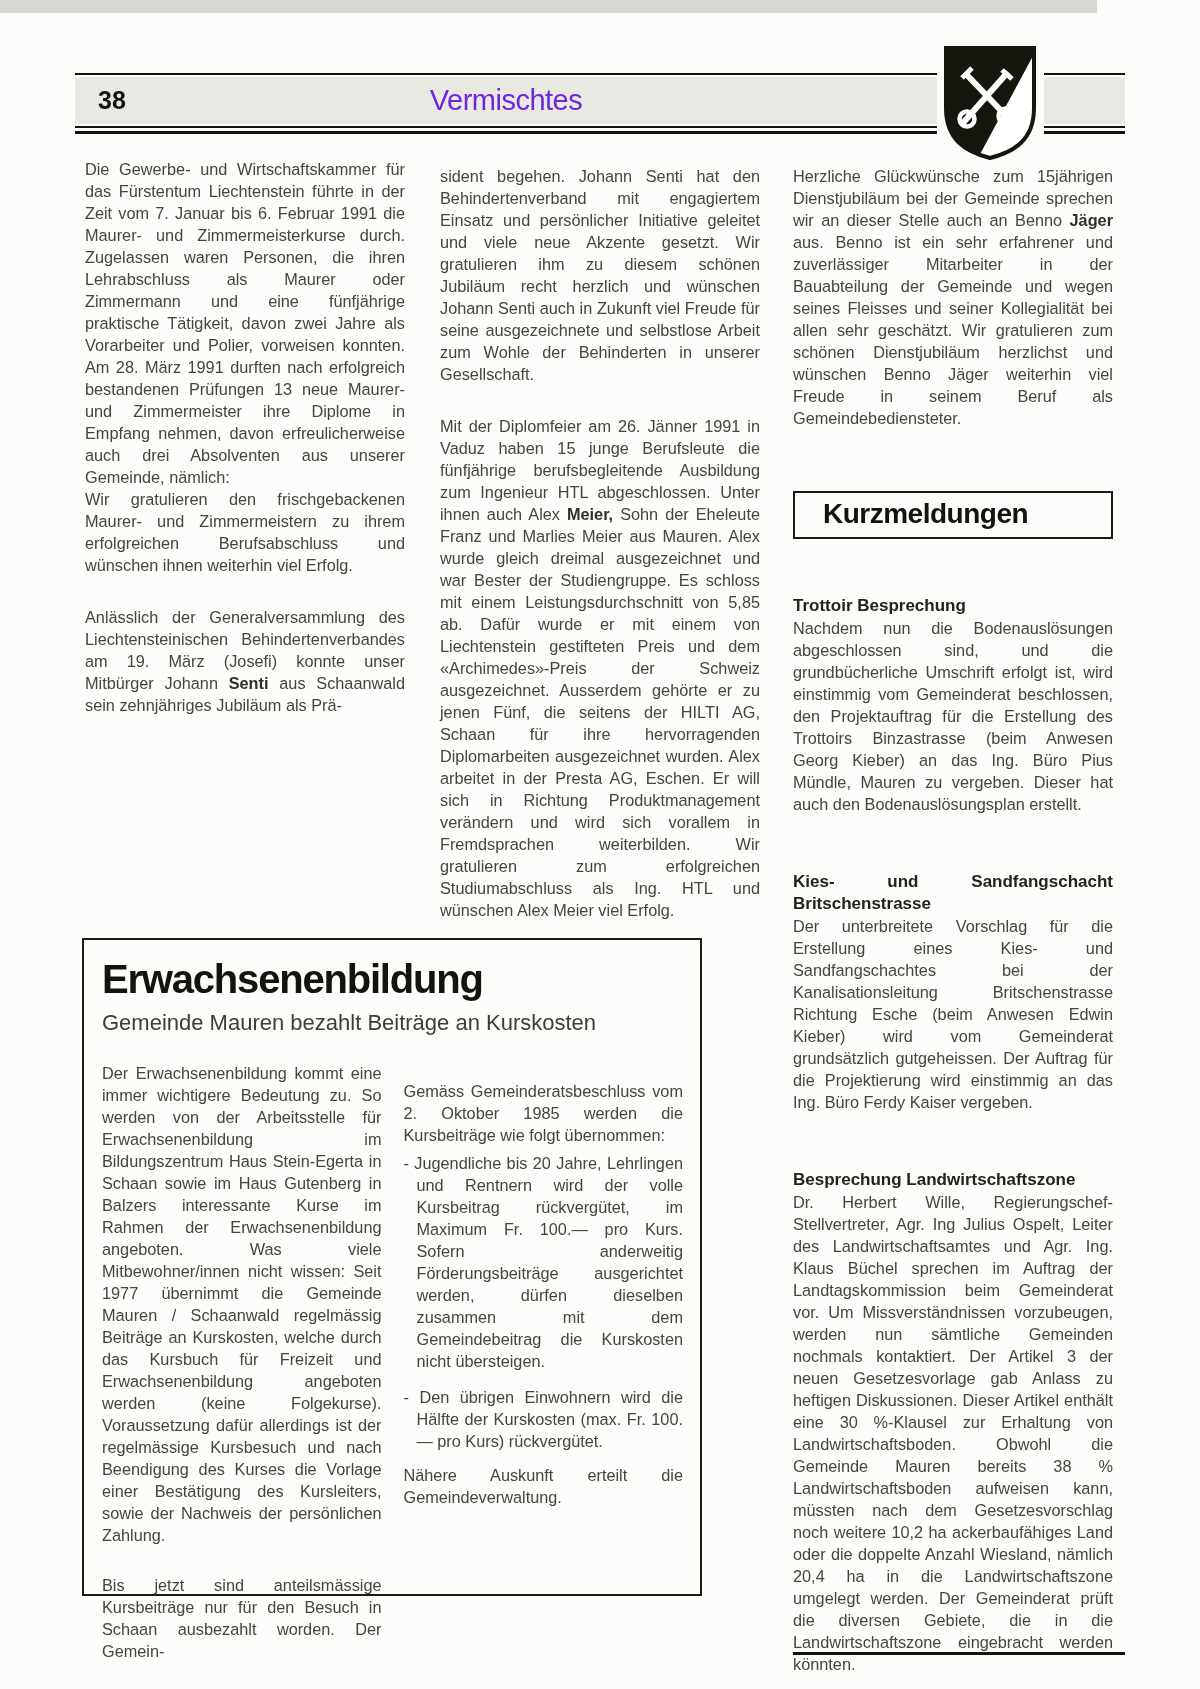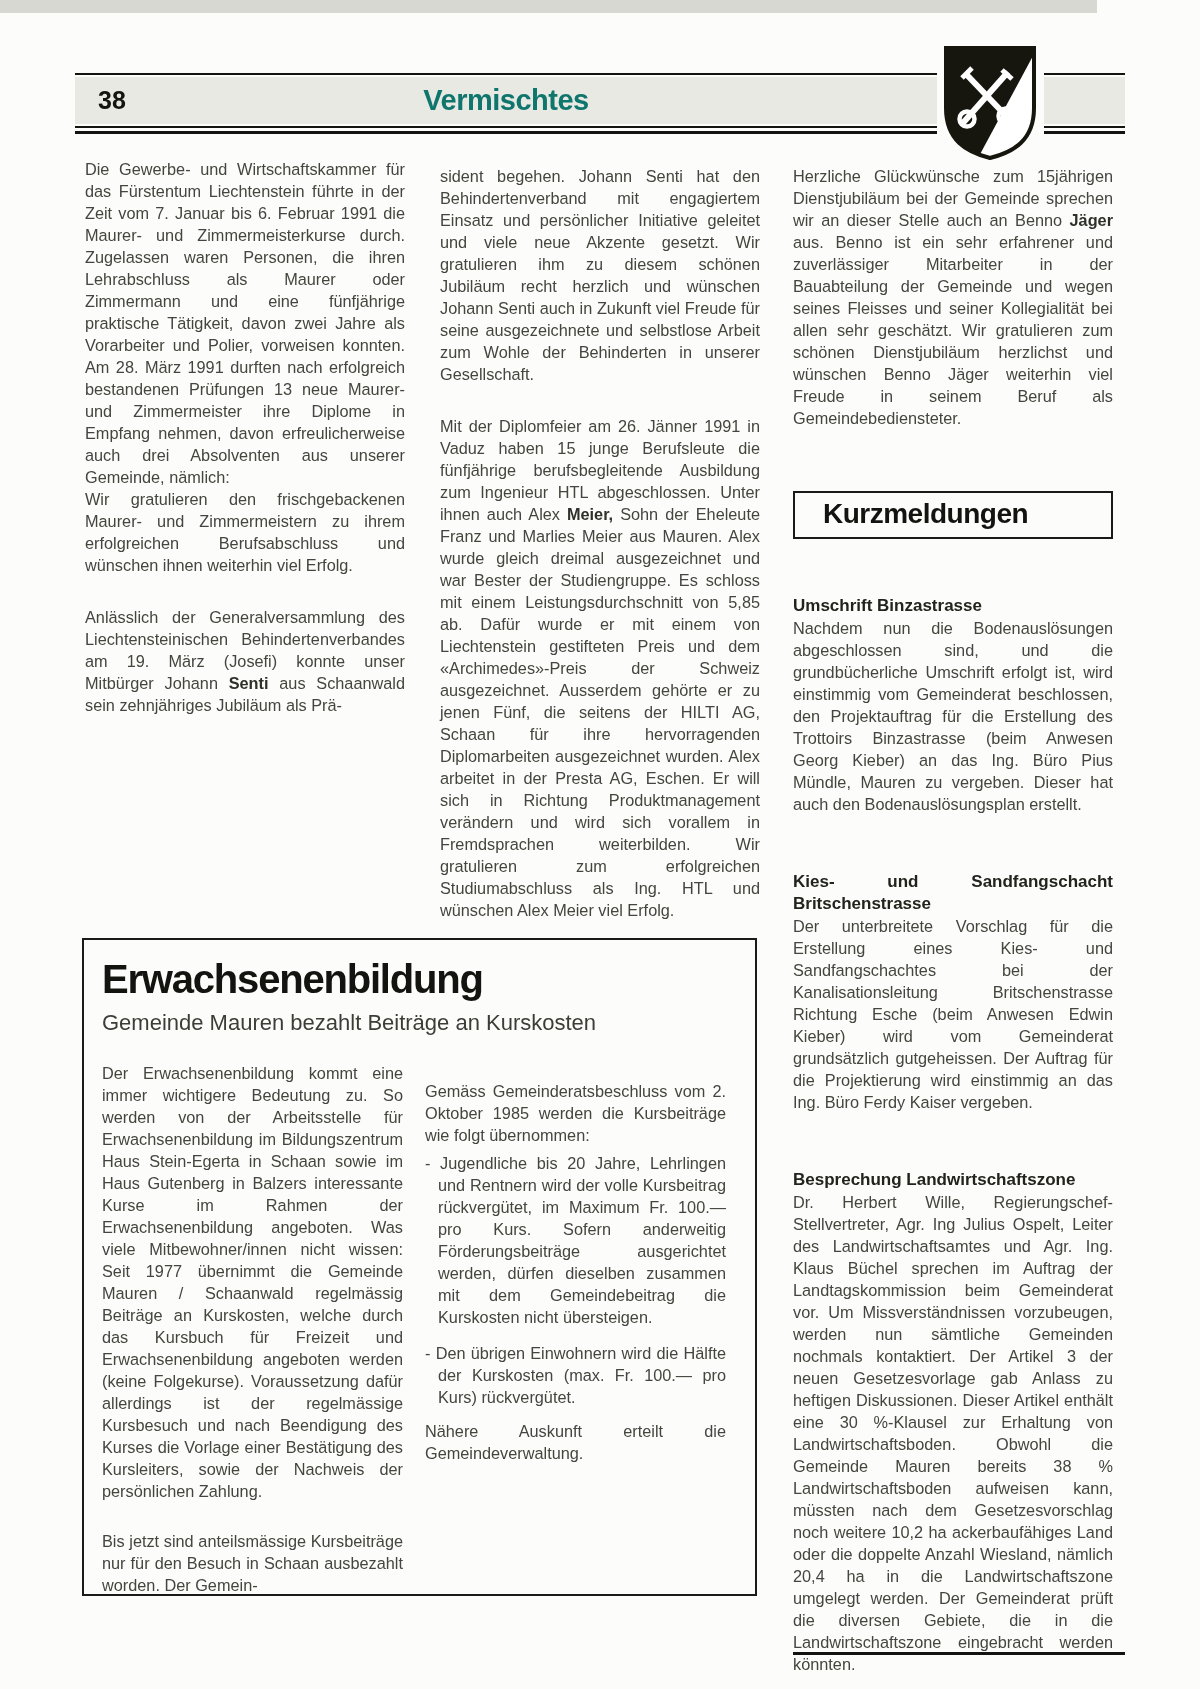--- a/index.html
+++ b/index.html
@@ -9,37 +9,37 @@
     font-family:"Liberation Sans","DejaVu Sans",sans-serif;
     color:#45453f;
     -webkit-font-smoothing:antialiased;
   }
   .abs{position:absolute;}
   
   .top-strip{left:0;top:0;width:1097px;height:13px;background:#d8d8d3;}
   .hl{background:#131310;}
   .band{background:linear-gradient(180deg,#ececе8,#e7e7e2);background-color:#e9e9e4;}
   .page-no{left:98px;top:86px;font-size:25px;font-weight:bold;color:#15150f;}
-  .section-title{left:75px;top:84px;width:862px;text-align:center;font-size:29px;font-weight:bold;color:#0f766e;letter-spacing:-.5px;}
+  .section-title{left:75px;top:84px;width:862px;text-align:center;font-size:29px;font-weight:normal;color:#6d28d9;letter-spacing:-.5px;}
   
   .col{width:320px;font-size:16.3px;line-height:22px;text-align:justify;}
   .col p{margin:0;}
   h1.art{font-size:38px;line-height:40px;font-weight:bold;color:#131310;margin:0 0 30px 0;letter-spacing:-1.2px;}
   .mt{margin-top:30px !important;}
   .grad-list{margin:18px 0 12px 0;}
   .grad-item{padding-left:16px;text-indent:-16px;margin-bottom:19px;}
   .b{font-weight:bold;color:#30302b;}
   
   .km-box{border:2px solid #1a1a16;margin:62px 0 50px 0;padding:10px 0 12px 28px;}
   .km-box h2{margin:0;font-size:28px;font-weight:bold;color:#131310;letter-spacing:-.5px;}
   .km-head{font-weight:bold;color:#23231e;font-size:17px;margin:0;}
   .km-item{margin-top:56px;}
   .km-item:first-of-type{margin-top:0;}
   
-  .eb-box{left:82px;top:938px;width:675px;height:658px;border:2px solid #1a1a16;box-sizing:border-box;padding:16px 17px 0 18px;}
+  .eb-box{left:82px;top:938px;width:620px;height:658px;border:2px solid #1a1a16;box-sizing:border-box;padding:16px 17px 0 18px;}
   .eb-box h2{margin:2px 0 0 0;font-size:40px;line-height:42px;font-weight:bold;color:#131310;letter-spacing:-1.2px;}
   .eb-sub{font-size:22px;color:#3d3d37;margin:10px 0 0 0;}
   .eb-cols{display:flex;gap:22px;margin-top:26px;}
   .eb-col{width:301px;font-size:16.3px;line-height:22px;text-align:justify;}
   .eb-col p{margin:0;}
   .eb-gap{margin-top:28px !important;}
   .dash-item{padding-left:13px;text-indent:-13px;margin-top:6px !important;}
   .bottom-rule{left:793px;top:1652px;width:332px;height:3px;background:#131310;}
   .shield-wrap{left:942px;top:44px;width:96px;height:118px;}
 </style>
@@ -95,21 +95,21 @@
 </div>
 
 <div class="abs col" style="left:793px;top:165px;">
   <p><span>Herzliche Glückwünsche zum 15jährigen Dienstjubiläum bei der Gemeinde sprechen wir an dieser Stelle auch an Benno </span><span class="b">Jäger</span><span> aus. Benno ist ein sehr erfahrener und zuverlässiger Mitarbeiter in der Bauabteilung der Gemeinde und wegen seines Fleisses und seiner Kollegialität bei allen sehr geschätzt. Wir gratulieren zum schönen Dienstjubiläum herzlichst und wünschen Benno Jäger weiterhin viel Freude in seinem Beruf als Gemeindebediensteter.</span></p>
 
   <div class="km-box">
     <h2>Kurzmeldungen</h2>
   </div>
 
   <div class="km-item">
-    <p class="km-head">Umschrift Binzastrasse</p>
+    <p class="km-head">Trottoir Besprechung</p>
     <p>Nachdem nun die Bodenauslösungen abgeschlossen sind, und die grundbücherliche Umschrift erfolgt ist, wird einstimmig vom Gemeinderat beschlossen, den Projektauftrag für die Erstellung des Trottoirs Binzastrasse (beim Anwesen Georg Kieber) an das Ing. Büro Pius Mündle, Mauren zu vergeben. Dieser hat auch den Bodenauslösungsplan erstellt.</p>
   </div>
   <div class="km-item">
     <p class="km-head">Kies- und Sandfangschacht Britschenstrasse</p>
     <p>Der unterbreitete Vorschlag für die Erstellung eines Kies- und Sandfangschachtes bei der Kanalisationsleitung Britschenstrasse Richtung Esche (beim Anwesen Edwin Kieber) wird vom Gemeinderat grundsätzlich gutgeheissen. Der Auftrag für die Projektierung wird einstimmig an das Ing. Büro Ferdy Kaiser vergeben.</p>
   </div>
   <div class="km-item">
     <p class="km-head">Besprechung Landwirtschaftszone</p>
     <p>Dr. Herbert Wille, Regierungschef-Stellvertreter, Agr. Ing Julius Ospelt, Leiter des Landwirtschaftsamtes und Agr. Ing. Klaus Büchel sprechen im Auftrag der Landtagskommission beim Gemeinderat vor. Um Missverständnissen vorzubeugen, werden nun sämtliche Gemeinden nochmals kontaktiert. Der Artikel 3 der neuen Gesetzesvorlage gab Anlass zu heftigen Diskussionen. Dieser Artikel enthält eine 30 %-Klausel zur Erhaltung von Landwirtschaftsboden. Obwohl die Gemeinde Mauren bereits 38 % Landwirtschaftsboden aufweisen kann, müssten nach dem Gesetzesvorschlag noch weitere 10,2 ha ackerbaufähiges Land oder die doppelte Anzahl Wiesland, nämlich 20,4 ha in die Landwirtschaftszone umgelegt werden. Der Gemeinderat prüft die diversen Gebiete, die in die Landwirtschaftszone eingebracht werden könnten.</p>
   </div>

